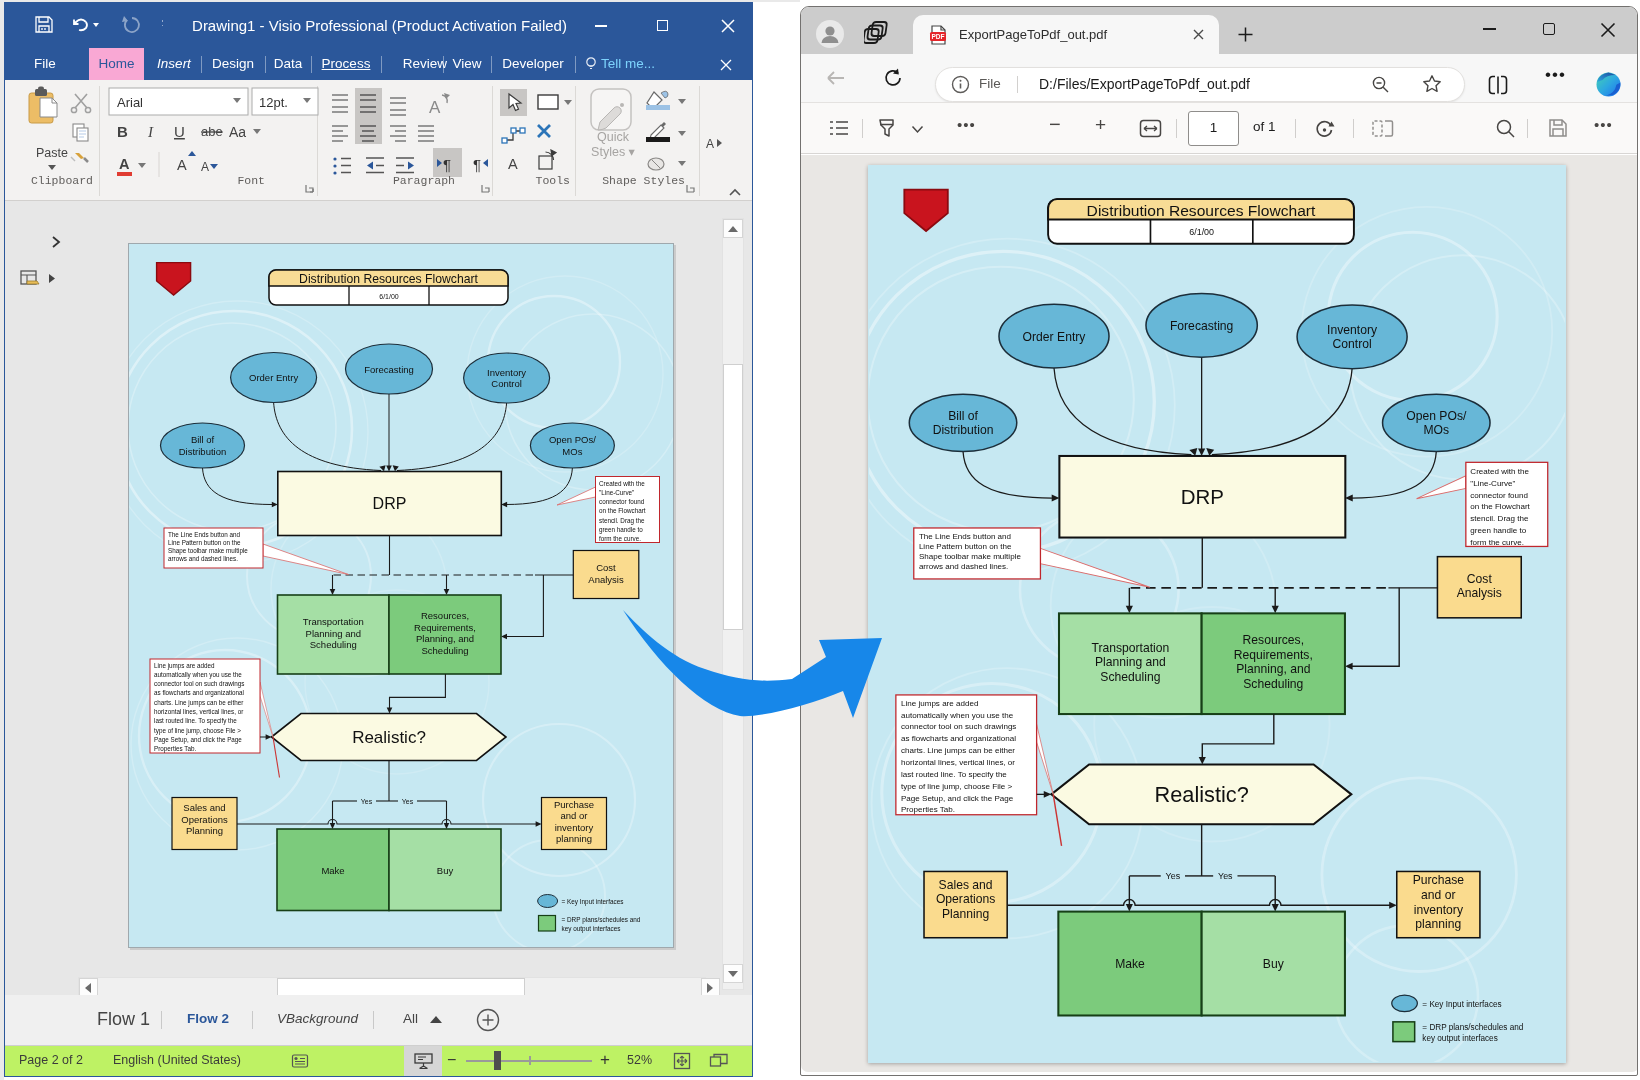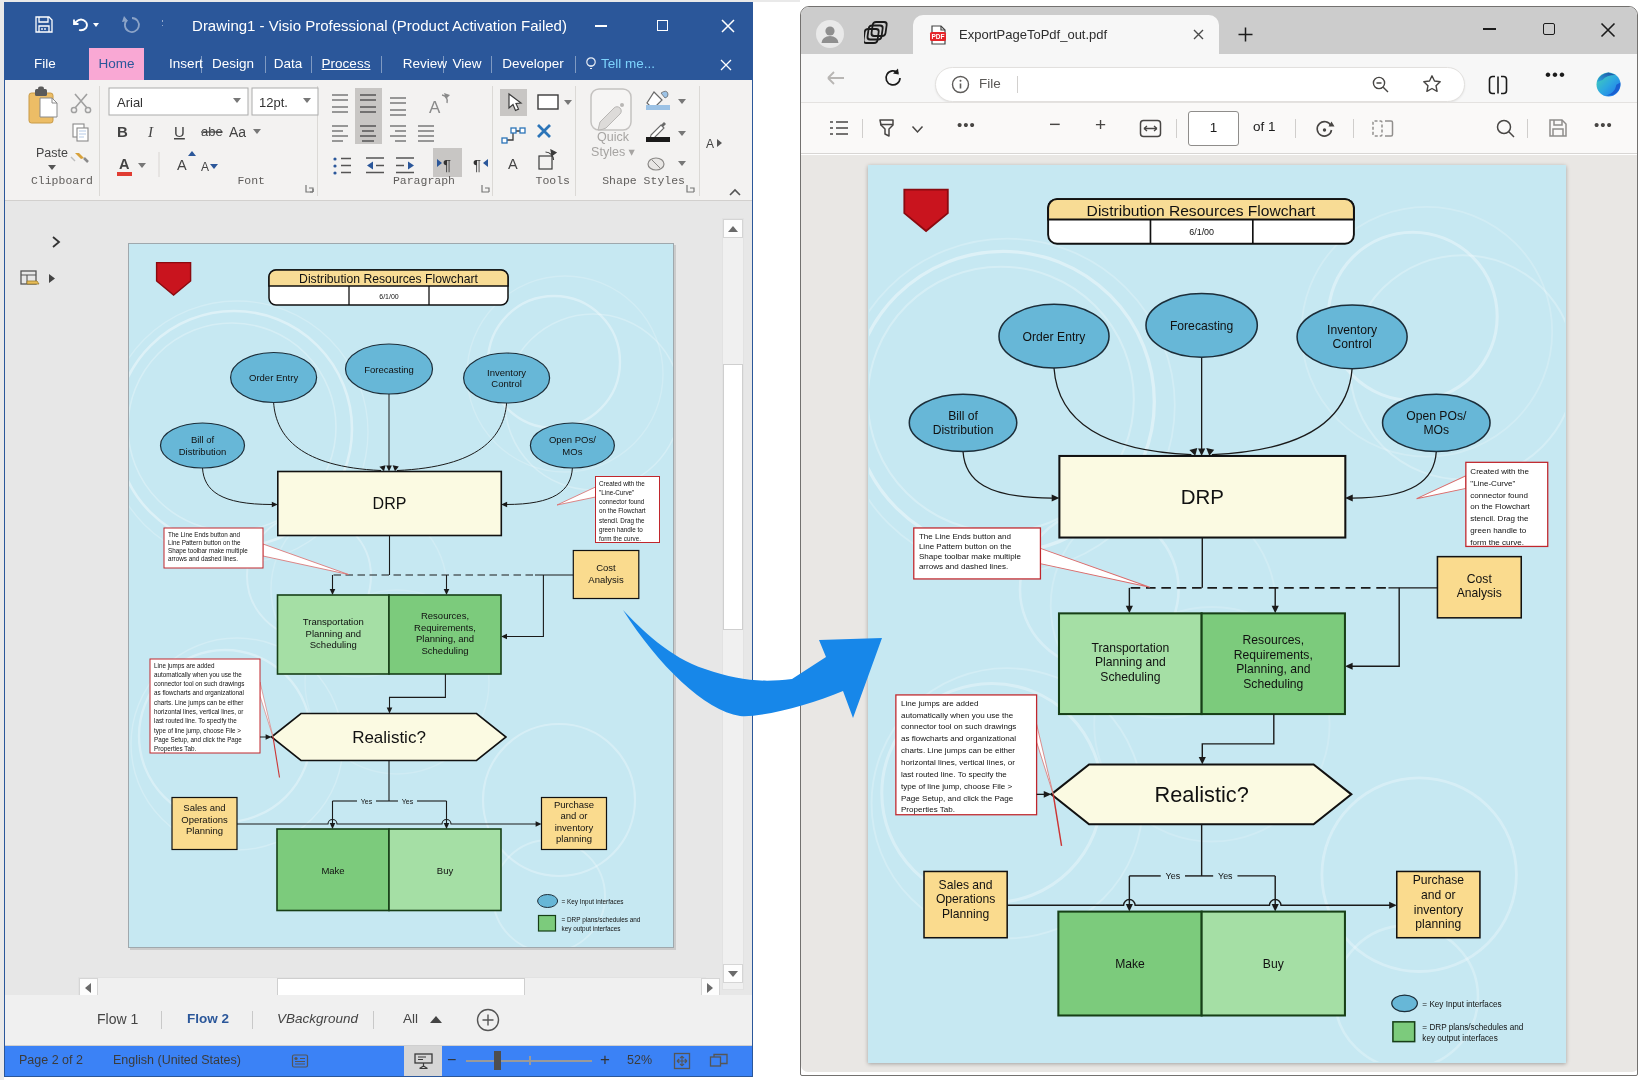--- a/index.html
+++ b/index.html
@@ -13,21 +13,21 @@
   #vtabs { position:absolute; left:0; top:45px; width:100%; height:32px; background:#2b579a; }
   .vtab { position:absolute; top:0; height:32px; line-height:31px; color:#fff;
     font-size:13.5px; text-align:center; }
   .vtabsep { position:absolute; top:8px; height:17px; width:1px; background:rgba(255,255,255,0.4); }
   #vribbon { position:absolute; left:0; top:77px; width:100%; height:121px;
     background:#f3f2f1; border-bottom:1px solid #d2d0ce; }
   .gsep { position:absolute; top:6px; height:110px; width:1px; background:#dbd9d6; }
   .glabel { position:absolute; top:94px; font-size:11.5px; color:#605e5c; text-align:right;font-family:Liberation Mono, monospace; }
   #vcanvas { position:absolute; left:0; top:198px; width:747px; height:794px; background:#e7e7e7; overflow:hidden; }
   #vpagetabs { position:absolute; left:0; top:992px; width:747px; height:50px; background:#f0f0f0; }
-  #vstatus { position:absolute; left:0; top:1042px; width:747px; height:31px; background:#3b82f6;
+  #vstatus { position:absolute; left:0; top:1042px; width:747px; height:31px; background:#bef264;
     border-top:1px solid #cfcfcf; font-size:12.5px; color:#3b3b3b; }
   
   #edge { position:absolute; left:800px; top:6px; width:838px; height:1070px;
     background:#fff; border:1px solid #73716f; border-radius:9px 9px 2px 2px; overflow:hidden; }
   #etabbar { position:absolute; left:0; top:0; width:100%; height:47px; background:#cccccc;
     border-radius:8px 8px 0 0; }
   #etoolbar { position:absolute; left:0; top:47px; width:100%; height:48px; background:#f7f7f7; }
   #epdfbar { position:absolute; left:0; top:95px; width:100%; height:52px; background:#faf9f8;
     border-top:1px solid #e4e2e0; border-bottom:1px solid #d8d6d4; }
   #econtent { position:absolute; left:0px; top:148px; width:838px; height:917px;
@@ -251,21 +251,21 @@
 
     <div class="abs" style="left:590px;top:22px;width:12px;height:1.6px;background:#fff"></div>
     <div class="abs" style="left:652px;top:17px;width:11px;height:11px;border:1.4px solid #fff"></div>
     <svg class="abs" style="left:711px;top:11px" width="24" height="24" viewBox="0 0 24 24">
         <path d="M6,6 L18,18 M18,6 L6,18" stroke="#fff" stroke-width="1.5"></path>
       </svg>
   </div>
   <div id="vtabs">
     <div class="vtab" style="left:18px;width:44px;">File</div>
     <div class="vtab" style="left:84px;width:55px;background:#f9a8d4;color:#2b579a;">Home</div>
-    <div class="vtab" style="left:155px;width:52px;">Insert</div>
+    <div class="vtab" style="left:143px;width:52px;font-style:italic;">Insert</div>
     <div class="vtabsep" style="left:196px"></div>
     <div class="vtab" style="left:197px;width:62px;">Design</div>
     <div class="vtabsep" style="left:260px"></div>
     <div class="vtab" style="left:261px;width:44px;">Data</div>
     <div class="vtabsep" style="left:306px"></div>
     <div class="vtab" style="left:307px;width:68px;text-decoration:underline;">Process</div>
     <div class="vtabsep" style="left:376px"></div>
     <div class="vtab" style="left:377px;width:60px;margin-left:13px;">Review</div>
     <div class="vtabsep" style="left:438px"></div>
     <div class="vtab" style="left:439px;width:46px;">View</div>
@@ -450,21 +450,21 @@
     <svg class="abs" style="left:79px;top:781px" width="8" height="12" viewBox="0 0 8 12">
         <polygon points="7,1 7,11 1,6" fill="#6a6a6a"></polygon>
       </svg>
     <div class="abs" style="left:272px;top:777px;width:248px;height:19px;background:#ffffff;border:1px solid #cfcfcf;"></div>
     <div class="abs" style="left:696px;top:777px;width:19px;height:19px;background:#fdfdfd;border:1px solid #d5d5d5;"></div>
     <svg class="abs" style="left:701px;top:781px" width="8" height="12" viewBox="0 0 8 12">
         <polygon points="1,1 1,11 7,6" fill="#6a6a6a"></polygon>
       </svg>
   </div>
   <div id="vpagetabs">
-    <div class="abs" style="left:92px;top:0;height:50px;line-height:48px;font-size:14px;color:#444;">Flow 1</div>
+    <div class="abs" style="left:92px;top:0;height:50px;line-height:48px;font-size:18px;color:#444;">Flow 1</div>
     <div class="abs" style="left:156px;top:16px;height:18px;width:1px;background:#c9c9c9;"></div>
     <div class="abs" style="left:182px;top:0;height:50px;line-height:48px;font-size:13.5px;color:#2b579a;font-weight:bold;">Flow 2</div>
     <div class="abs" style="left:247px;top:16px;height:18px;width:1px;background:#c9c9c9;"></div>
     <div class="abs" style="left:272px;top:0;height:50px;line-height:48px;font-size:13.5px;color:#444;font-style:italic;">VBackground</div>
     <div class="abs" style="left:368px;top:16px;height:18px;width:1px;background:#c9c9c9;"></div>
     <div class="abs" style="left:398px;top:0;height:50px;line-height:48px;font-size:13.5px;color:#444;">All</div>
     <svg class="abs" style="left:424px;top:19px" width="14" height="12" viewBox="0 0 14 12">
         <polygon points="7,2 13,9 1,9" fill="#444"></polygon>
       </svg>
     <svg class="abs" style="left:470px;top:12px" width="26" height="26" viewBox="0 0 26 26">
@@ -546,20 +546,21 @@
       <polygon points="16,1.5 16.8,7.5 11,6.5" fill="#1b1b1b"></polygon>
     </svg>
     <div class="abs" style="left:134px;top:13px;width:530px;height:35px;background:#fff;border:1px solid #e2e0de;border-radius:17.5px;box-shadow:0 1px 2px rgba(0,0,0,0.08);"></div>
     <svg class="abs" style="left:150px;top:21px" width="19" height="19" viewBox="0 0 19 19">
       <circle cx="9.5" cy="9.5" r="8" stroke="#5f5d5b" stroke-width="1.4" fill="none"></circle>
       <path d="M9.5,8.5 v5" stroke="#5f5d5b" stroke-width="1.6"></path>
         <circle cx="9.5" cy="5.8" r="1" fill="#5f5d5b"></circle>
     </svg>
     <div class="abs" style="left:178px;top:13px;height:35px;line-height:34px;font-size:13.5px;color:#5a5856;">File</div>
     <div class="abs" style="left:216px;top:22px;width:1px;height:17px;background:#d2d0ce;"></div>
+    <div class="abs" style="left:238px;top:13px;height:35px;line-height:34px;font-size:14px;color:#1b1b1b;">D:/Files/ExportPageToPdf_out.pdf</div>
     <svg class="abs" style="left:570px;top:21px" width="19" height="19" viewBox="0 0 19 19">
       <circle cx="8" cy="8" r="5.6" stroke="#474543" stroke-width="1.4" fill="none"></circle>
       <path d="M12.2,12.2 L17,17 M5.5,8 h5" stroke="#474543" stroke-width="1.4"></path>
     </svg>
     <svg class="abs" style="left:621px;top:20px" width="20" height="20" viewBox="0 0 20 20">
       <path d="M10,1.8 l2.5,5.2 5.7,0.7 -4.2,4 1.1,5.6 -5.1,-2.8 -5.1,2.8 1.1,-5.6 -4.2,-4 5.7,-0.7 z" fill="none" stroke="#474543" stroke-width="1.4" stroke-linejoin="round"></path>
     </svg>
     <svg class="abs" style="left:686px;top:20px" width="22" height="22" viewBox="0 0 22 22">
       <g fill="none" stroke="#1b1b1b" stroke-width="1.6">
         <path d="M8,2.5 h-2.5 a3,3 0 0 0 -3,3 v11 a3,3 0 0 0 3,3 h2.5 M14,2.5 h2.5 a3,3 0 0 1 3,3 v11 a3,3 0 0 1 -3,3 h-2.5"></path>

